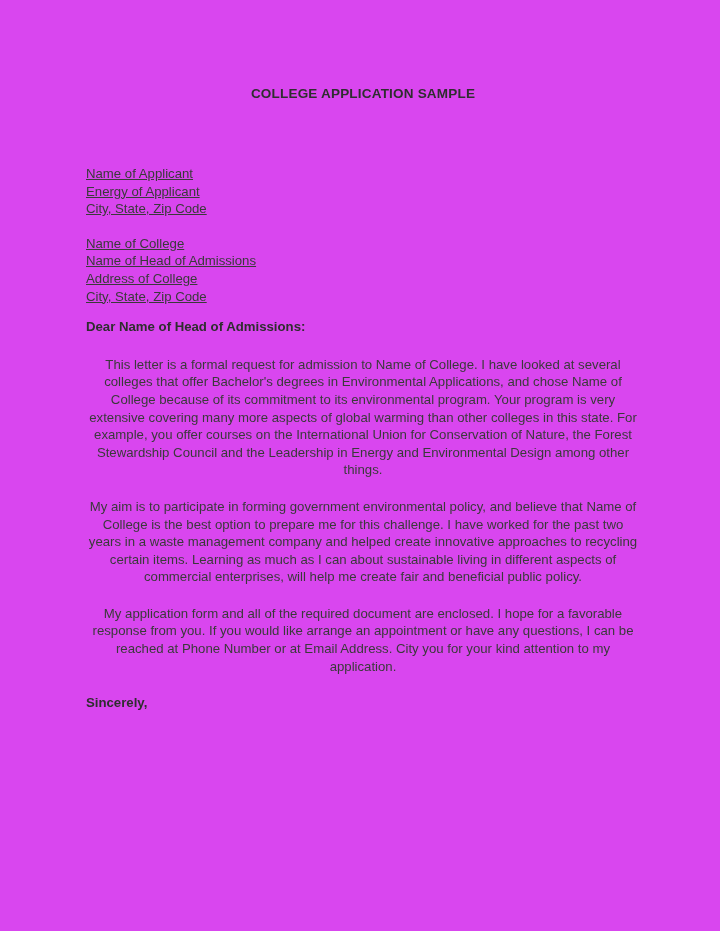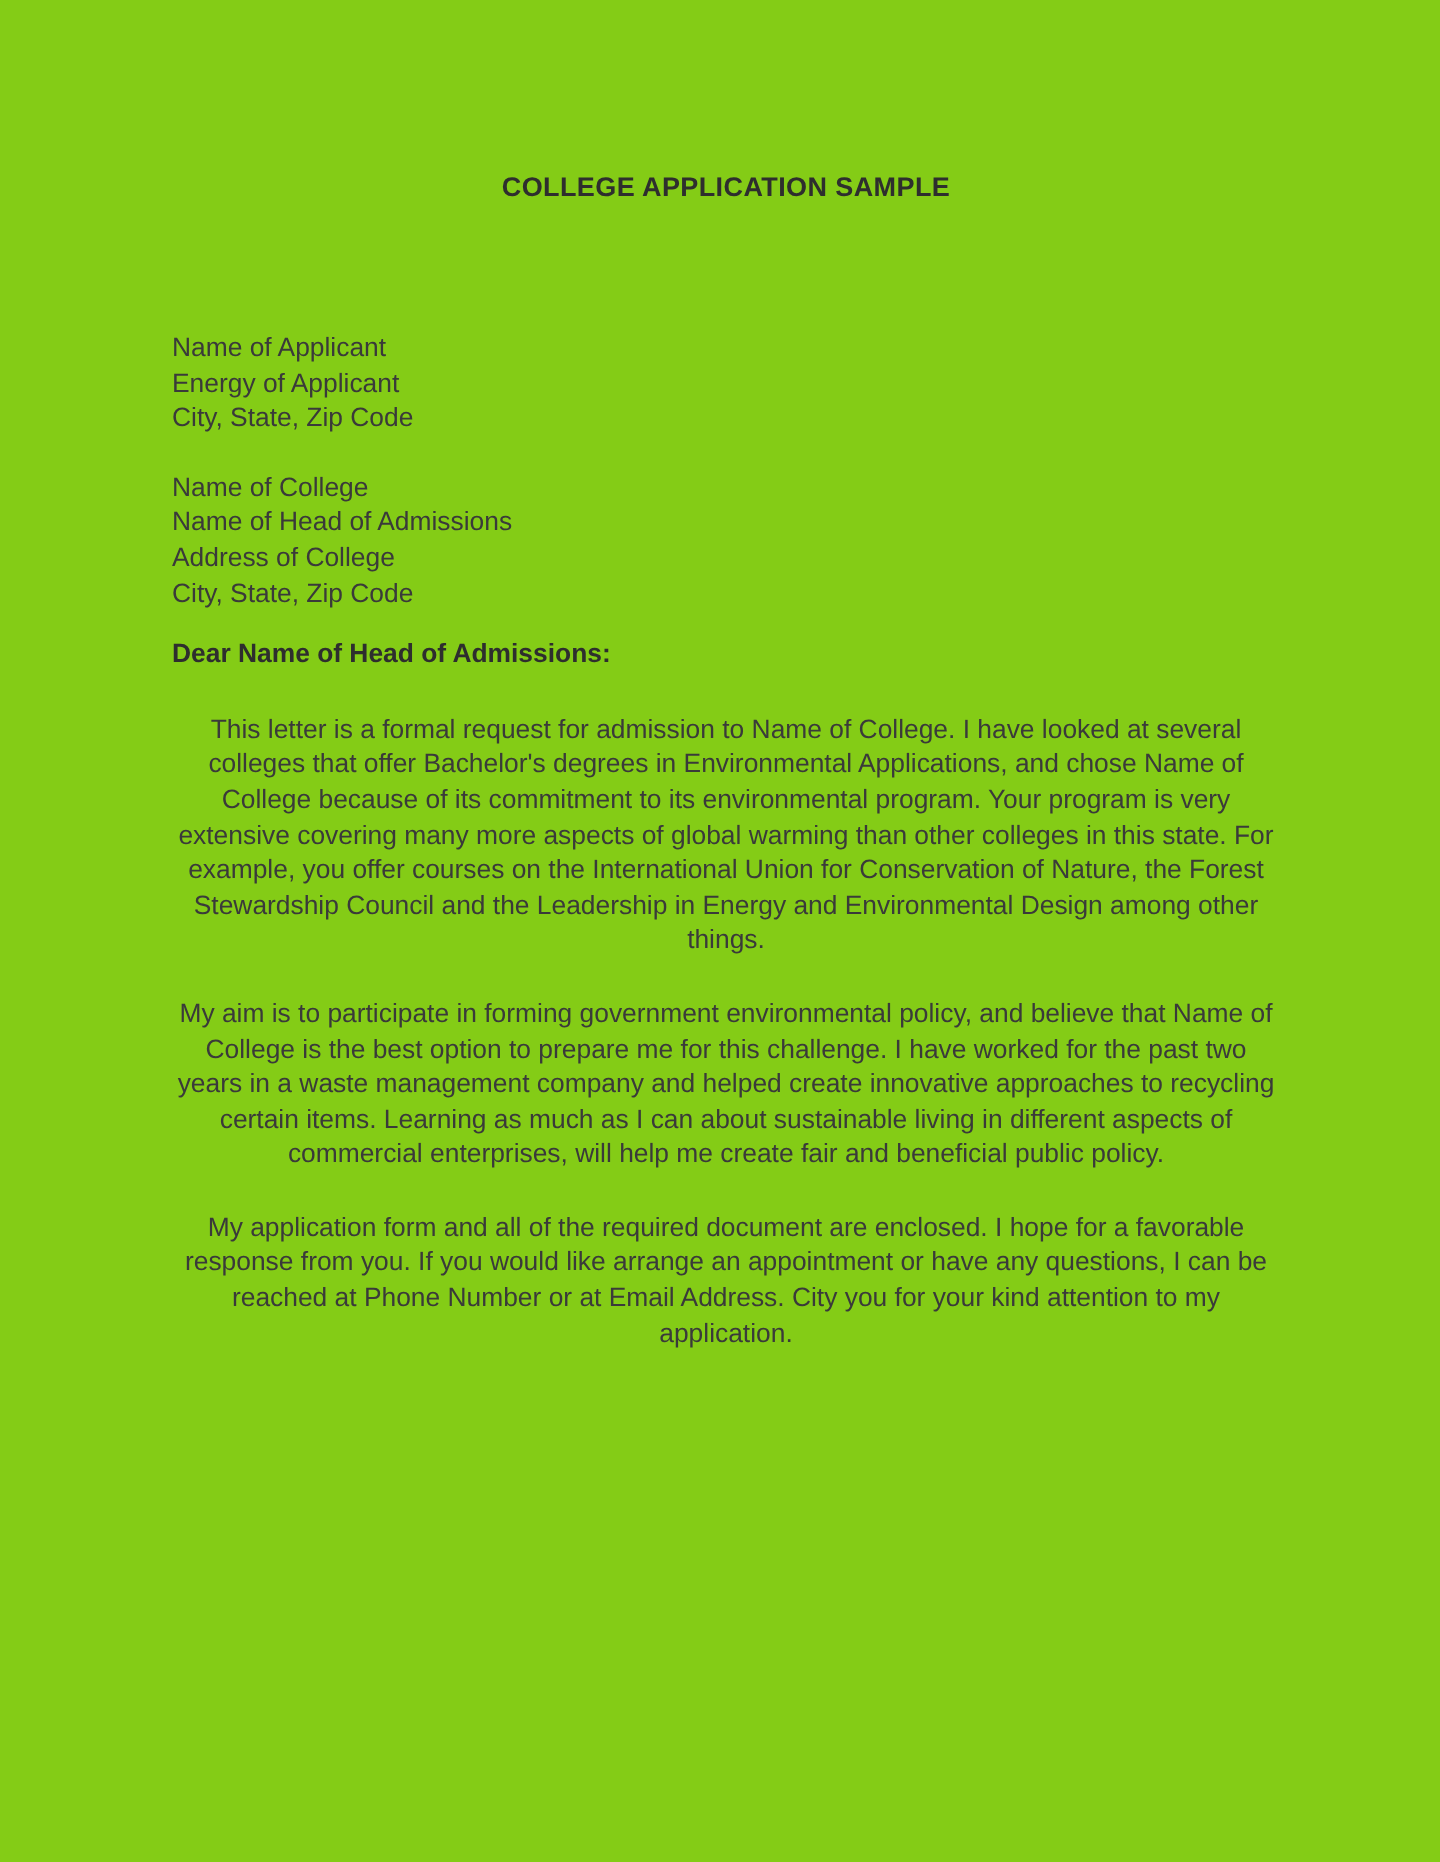--- a/index.html
+++ b/index.html
@@ -4,21 +4,21 @@
 <style>
   html, body {
     margin: 0;
     padding: 0;
     background: #ffffff;
   }
   .page {
     position: relative;
     width: 720px;
     height: 931px;
-    background: #84cc16;
+    background: #d946ef;
     font-family: "Liberation Sans", "DejaVu Sans", sans-serif;
     color: #3a3a3a;
     overflow: hidden;
     box-sizing: border-box;
   }
   .letter {
     padding: 85px 80px 0 86px;
     width: 554px;
     box-sizing: content-box;
   }
@@ -31,20 +31,21 @@
     margin: 0 0 63px 0;
     line-height: 17px;
   }
   .line {
     font-size: 13.2px;
     line-height: 17.6px;
     margin: 0;
   }
   .block {
     margin: 0 0 17px 0;
+    text-decoration: underline;
   }
   .block.recipient {
     margin-bottom: 13px;
   }
   .date-block {
     margin: 0 0 18px 0;
   }
   .salutation {
     font-size: 13.2px;
     line-height: 17.6px;
@@ -89,15 +90,16 @@
     </div>
 
     <p class="salutation">Dear Name of Head of Admissions:</p>
 
     <p class="para">This letter is a formal request for admission to Name of College. I have looked at several colleges that offer Bachelor's degrees in Environmental Applications, and chose Name of College because of its commitment to its environmental program. Your program is very extensive covering many more aspects of global warming than other colleges in this state. For example, you offer courses on the International Union for Conservation of Nature, the Forest Stewardship Council and the Leadership in Energy and Environmental Design among other things.</p>
 
     <p class="para">My aim is to participate in forming government environmental policy, and believe that Name of College is the best option to prepare me for this challenge. I have worked for the past two years in a waste management company and helped create innovative approaches to recycling certain items. Learning as much as I can about sustainable living in different aspects of commercial enterprises, will help me create fair and beneficial public policy.</p>
 
     <p class="para">My application form and all of the required document are enclosed. I hope for a favorable response from you. If you would like arrange an appointment or have any questions, I can be reached at Phone Number or at Email Address. City you for your kind attention to my application.</p>
 
+    <p class="closing">Sincerely,</p>
 
   </div>
 </div>
 
 </body></html>

